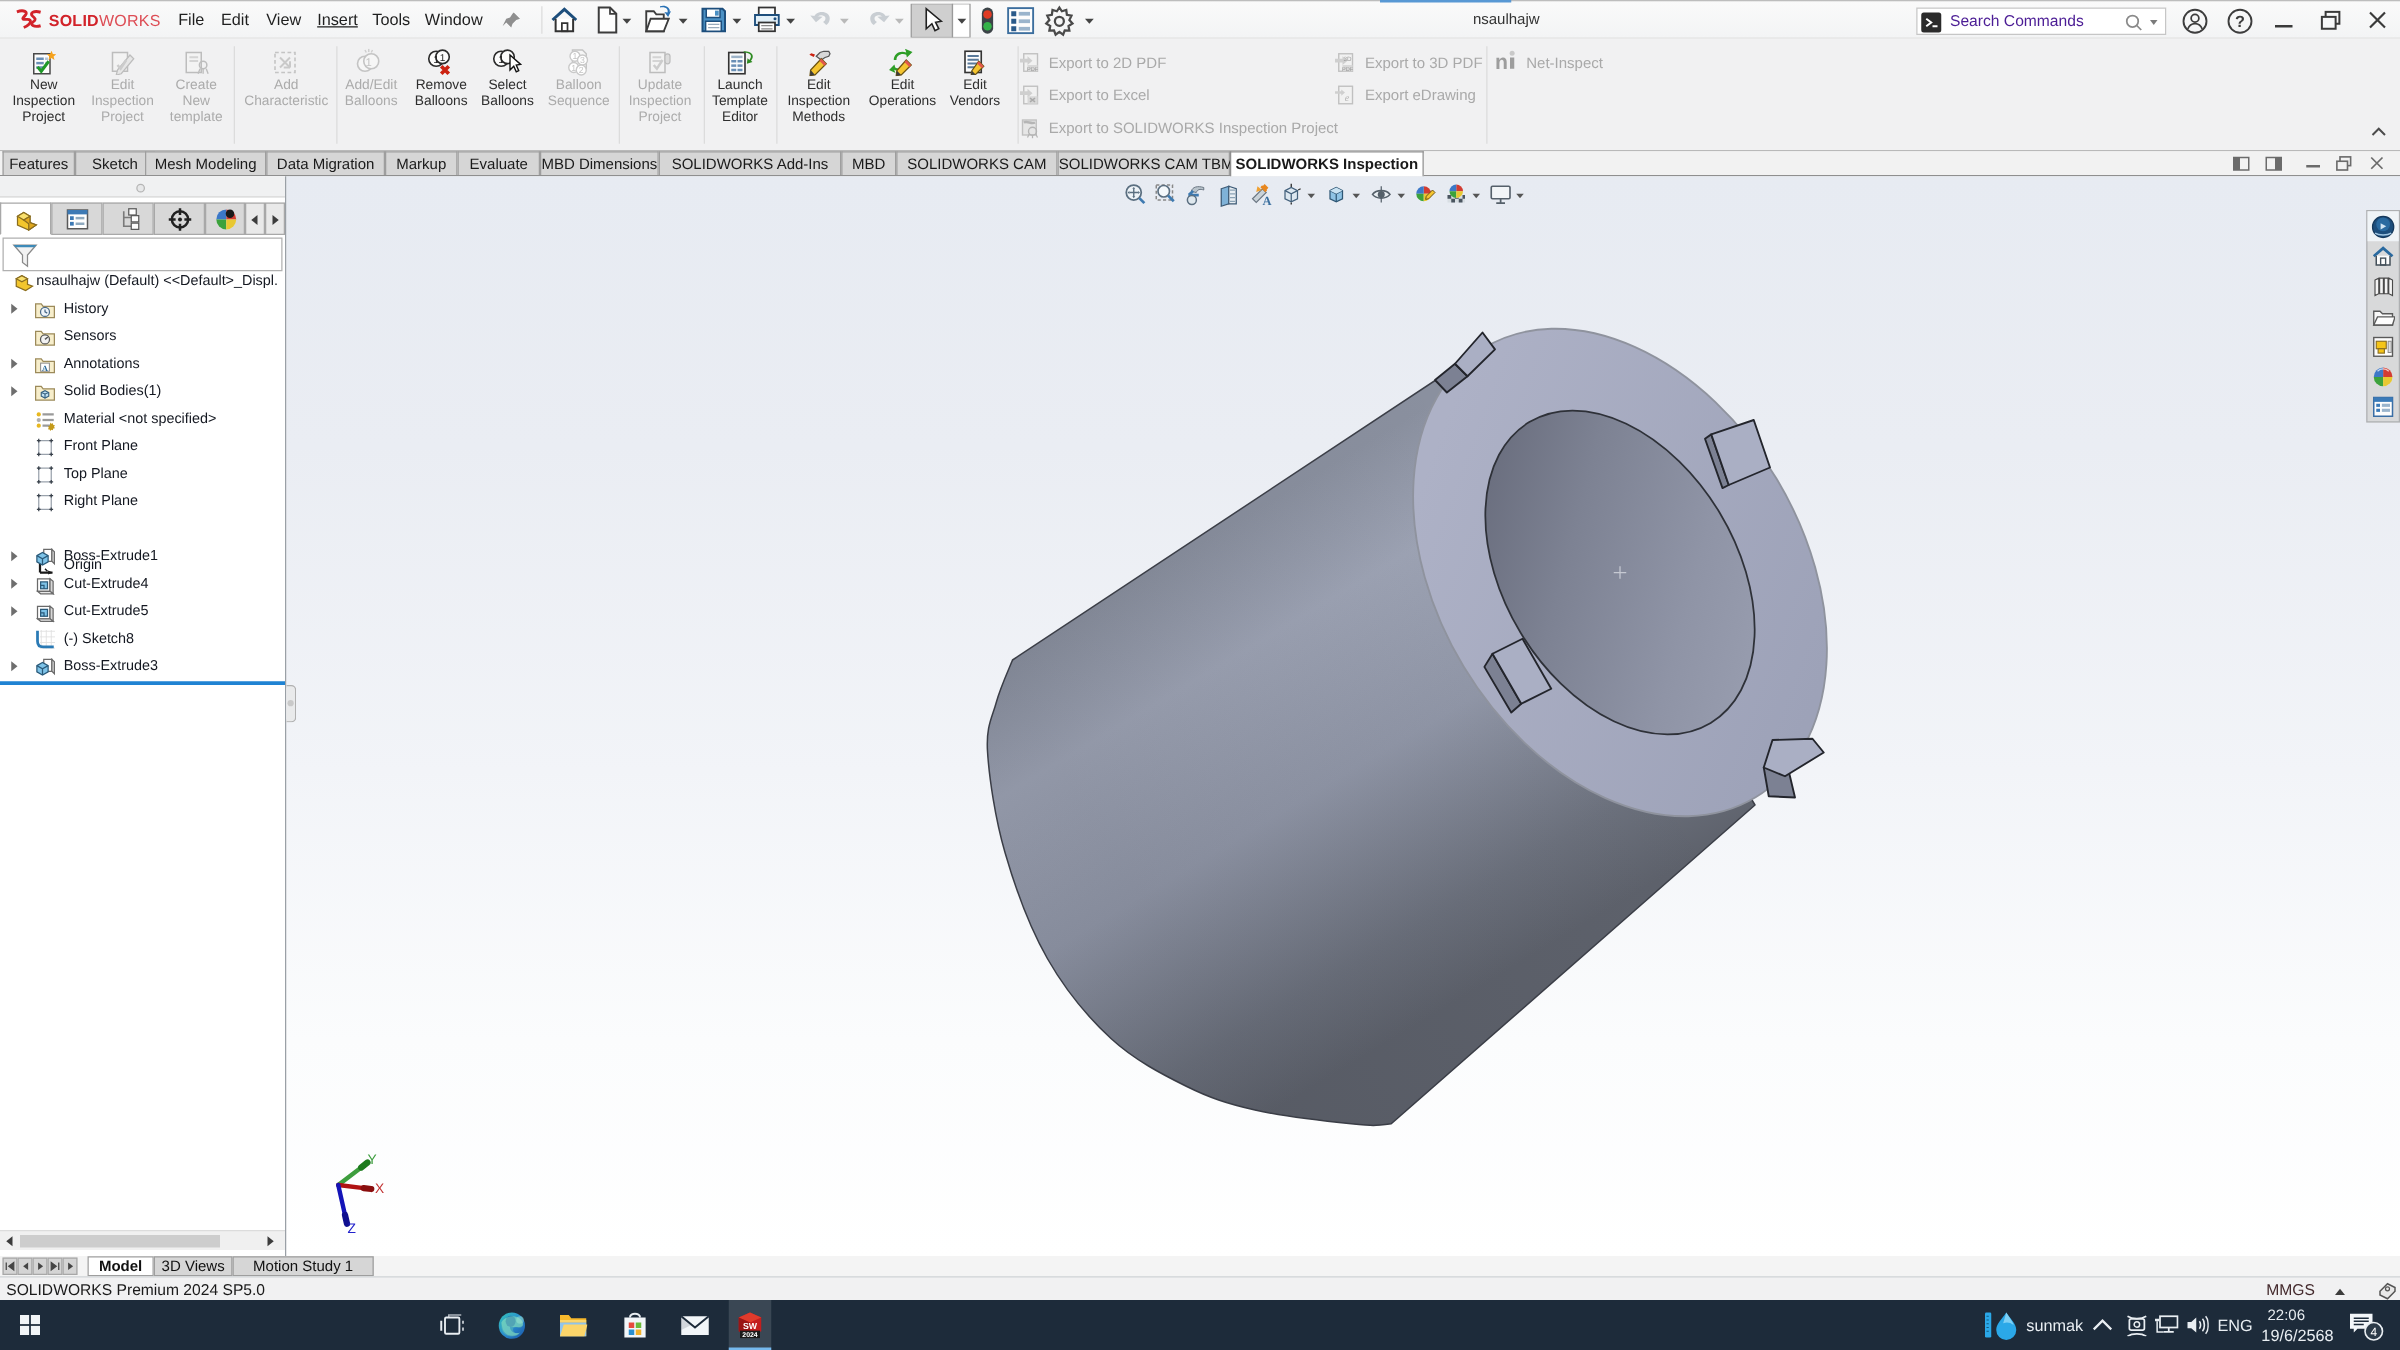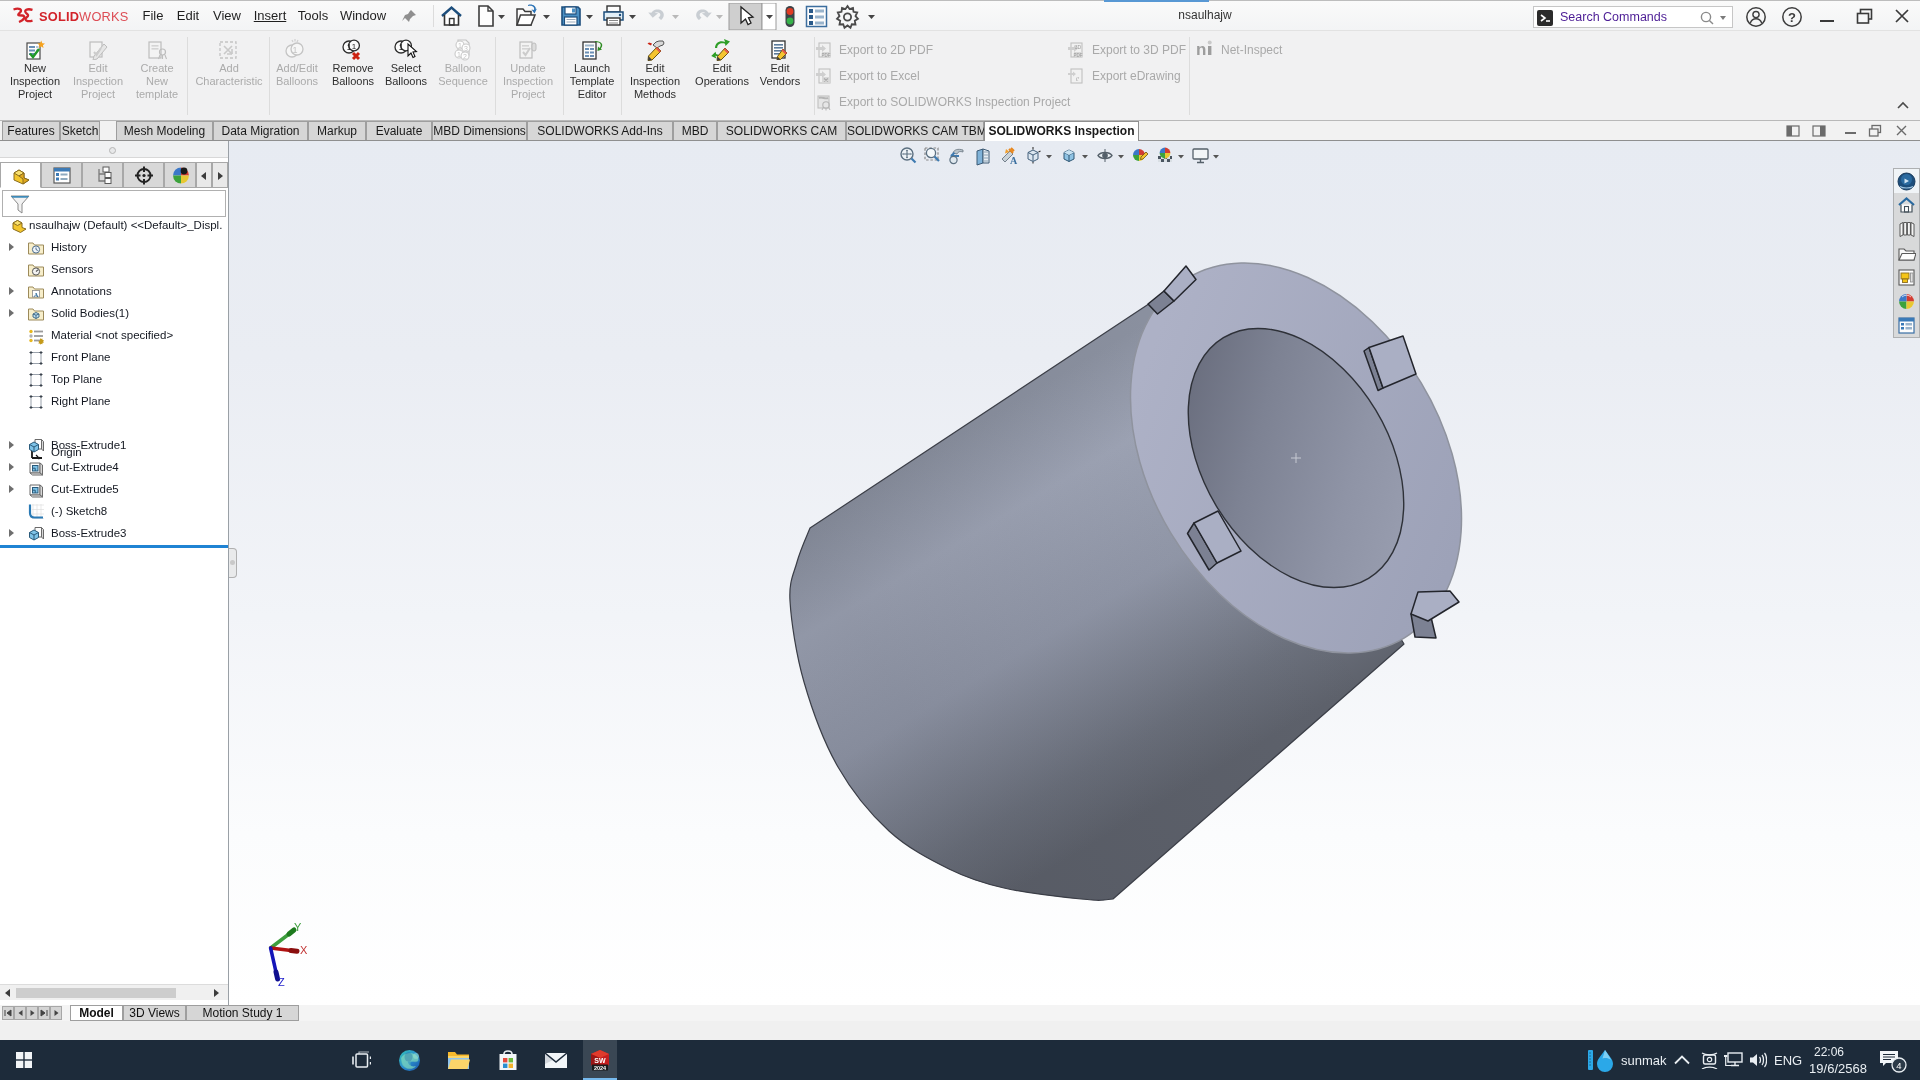--- a/index.html
+++ b/index.html
@@ -381,21 +381,21 @@
     <div class="exlabel" style="left:1221px; top:12px;">Net-Inspect</div>
 
     <svg class="abs" style="left:1896px; top:69px;" width="14" height="10" viewBox="0 0 14 10">
         <path d="M2 8 L7 3 L12 8" stroke="#4b4b4b" stroke-width="1.6" fill="none"></path>
       </svg>
   </div>
 
   <div class="abs" id="tabbar">
     <div class="bline"></div>
     <div class="dtab" style="left:2px; width:58px;">Features</div>
-    <div class="dtab" style="left:60px; width:40px;">Sketch</div>
+    <div class="dtab" style="left:60px; width:64px;">Sketch</div>
     <div class="dtab" style="left:116px; width:97px;">Mesh Modeling</div>
     <div class="dtab" style="left:213px; width:95px;">Data Migration</div>
     <div class="dtab" style="left:308px; width:58px;">Markup</div>
     <div class="dtab" style="left:366px; width:66px;">Evaluate</div>
     <div class="dtab" style="left:432px; width:95px;">MBD Dimensions</div>
     <div class="dtab" style="left:527px; width:146px;">SOLIDWORKS Add-Ins</div>
     <div class="dtab" style="left:673px; width:44px;">MBD</div>
     <div class="dtab" style="left:717px; width:129px;">SOLIDWORKS CAM</div>
     <div class="dtab" style="left:846px; width:138px;">SOLIDWORKS CAM TBM</div>
     <div class="dtab active" style="left:984px; width:155px;">SOLIDWORKS Inspection</div>
@@ -846,20 +846,29 @@
           <path d="M8 3 L8 9 M2 3 L6 6 L2 9 Z" stroke="#444" fill="#444" stroke-width="1"></path>
         </svg></div>
     <div class="navbtn" style="left:50px;"><svg width="10" height="12" viewBox="0 0 10 12">
           <path d="M3.5 3 L7.5 6 L3.5 9 Z" fill="#444"></path>
         </svg></div>
     <div class="mtab active" style="left:70px; width:53px;">Model</div>
     <div class="mtab" style="left:123px; width:63px;">3D Views</div>
     <div class="mtab" style="left:186px; width:113px;">Motion Study 1</div>
   </div>
 
+  <div class="abs" id="statusbar">
+    <div class="abs" style="left:5px; top:3px;">SOLIDWORKS Premium 2024 SP5.0</div>
+    <div class="abs" style="left:1813px; top:3px; color:#43292c;">MMGS</div>
+    <div class="abs" style="left:1868px; top:9px; width:0; height:0; border-bottom:5px solid #3c3c3c; border-left:4px solid transparent; border-right:4px solid transparent;"></div>
+    <svg class="abs" style="left:1902px; top:2px;" width="16" height="16" viewBox="0 0 16 16">
+        <path d="M2 9 L8 3 L14 6 L14 9 L8 15 L2 12 Z" fill="#e8e8e8" stroke="#555" stroke-width="1.2"></path>
+        <circle cx="8" cy="7" r="1.6" fill="none" stroke="#555" stroke-width="1"></circle>
+      </svg>
+  </div>
 
   <div class="abs" id="taskbar">
     <svg class="abs" style="left:16px; top:12px;" width="16" height="16" viewBox="0 0 16 16">
         <rect x="0" y="0" width="7.3" height="7.3" fill="#f2f5f7"></rect>
         <rect x="8.7" y="0" width="7.3" height="7.3" fill="#f2f5f7"></rect>
         <rect x="0" y="8.7" width="7.3" height="7.3" fill="#f2f5f7"></rect>
         <rect x="8.7" y="8.7" width="7.3" height="7.3" fill="#f2f5f7"></rect>
       </svg>
 
     <svg class="abs" style="left:352px; top:11px;" width="19" height="19" viewBox="0 0 19 19">

